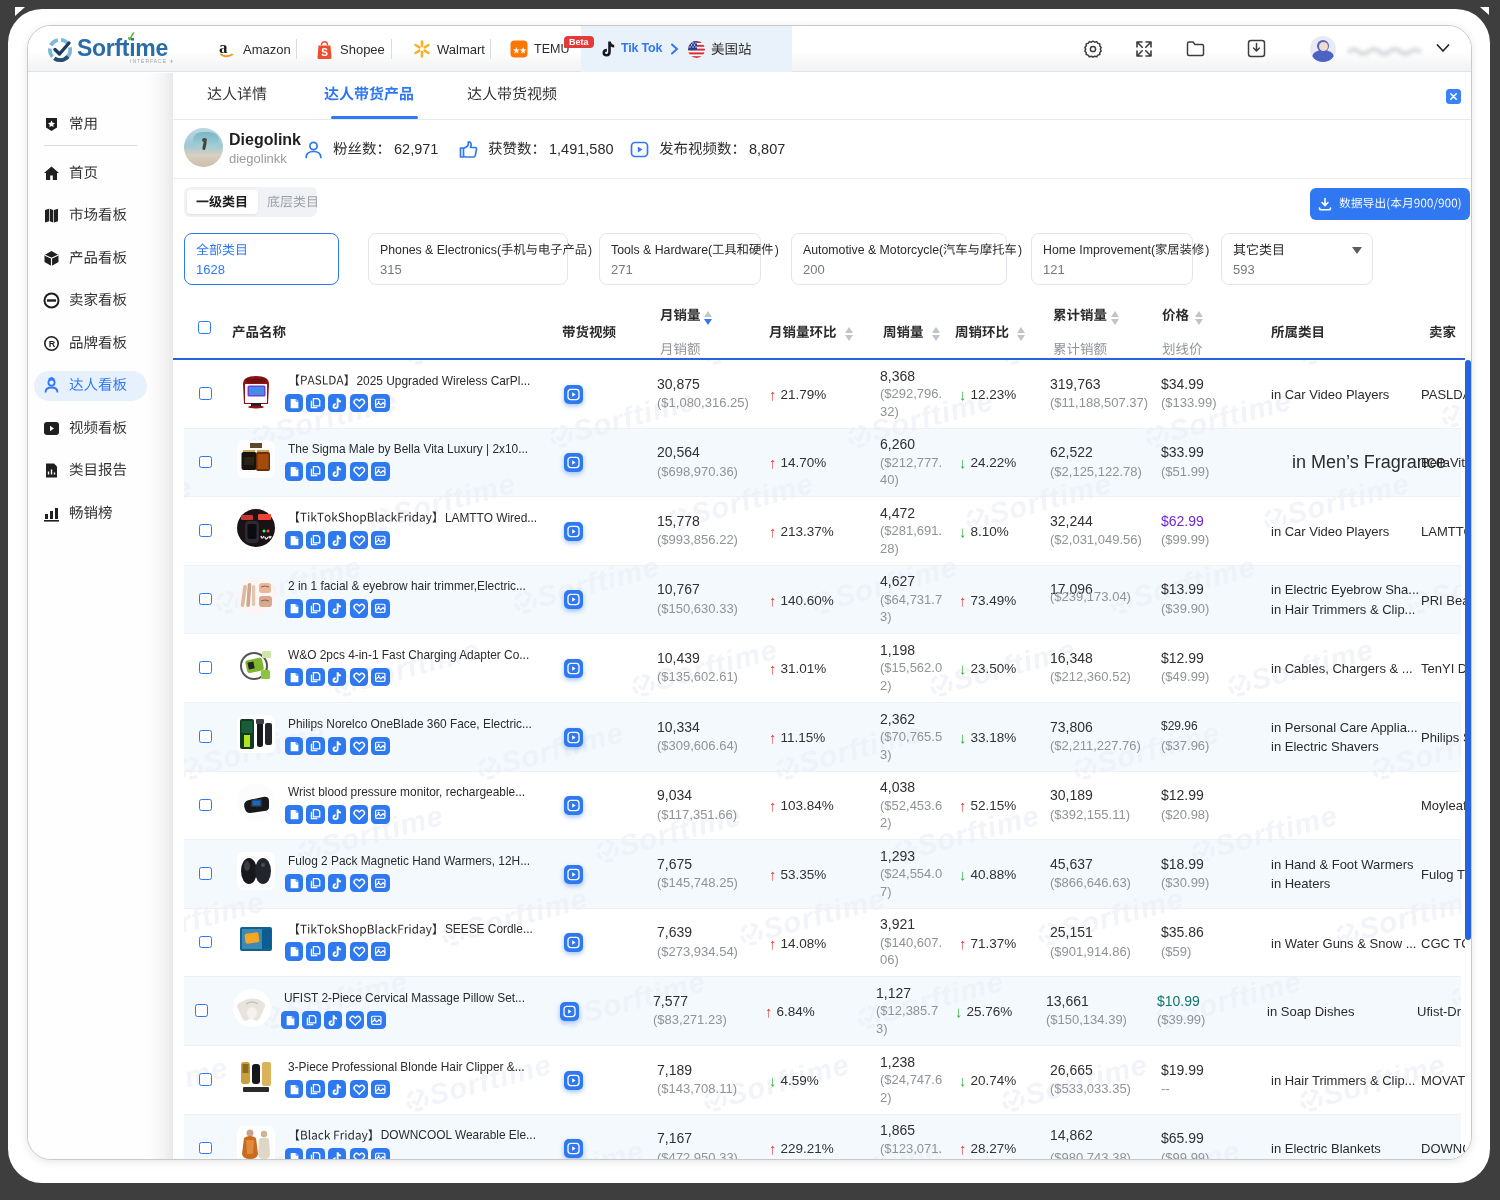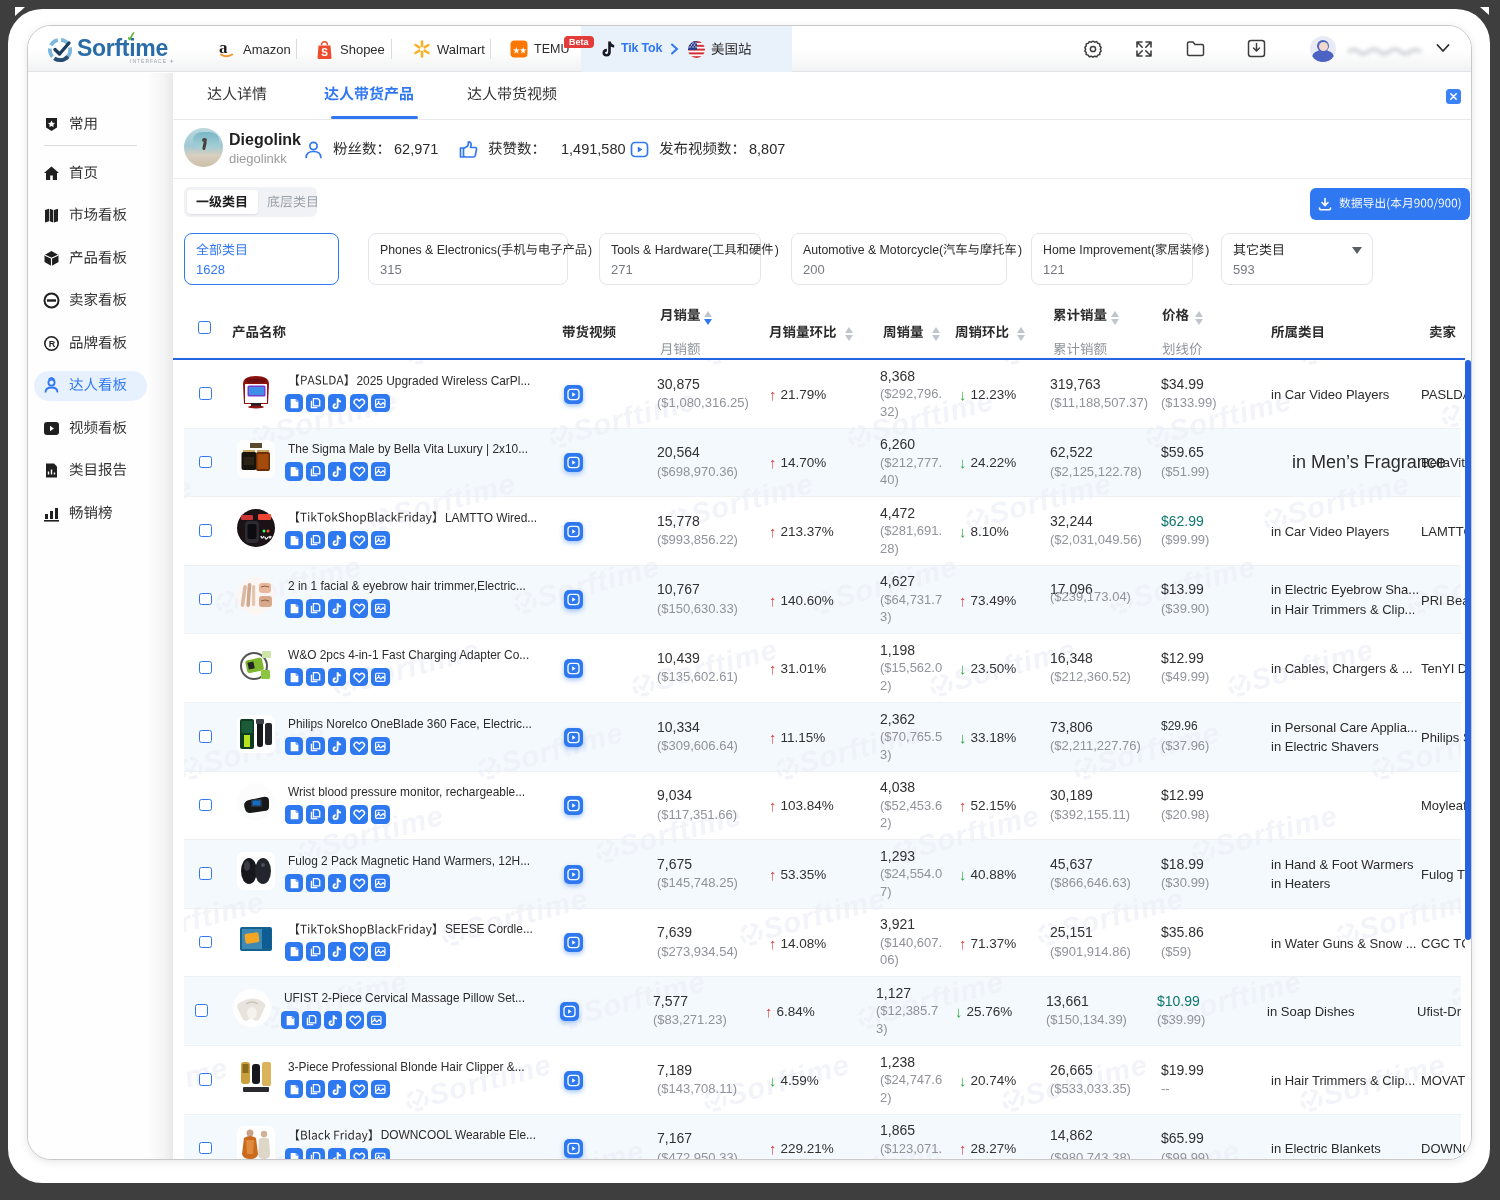--- a/index.html
+++ b/index.html
@@ -307,21 +307,21 @@
         </div>
 <div class="abs flex" style="left:285px;top:48px;height:56px">
           <svg width="21" height="21" viewBox="0 0 21 21" fill="none" stroke="#3077f2" stroke-width="1.7" stroke-linejoin="round">
             <path d="M2.5 9 h3 v9 h-3 z M5.5 17 V9.5 l3.5 -2 q1.3 -0.8 1.3 -2.5 l0 -2 q2.6 -0.4 2.8 2.2 q0.1 1.6 -0.6 3.3 h4.6 q1.7 0.1 1.4 1.8 l-1.2 6 q-0.3 1.7 -2 1.7 h-7.3 q-1.5 0 -2.5 -1z"></path>
           </svg>
 <div style="margin-left:9px">
             <svg width="59.0" height="16.7" viewBox="0 0 59.0 16.7" style="display:block;overflow:visible">
               <path transform="translate(0,12.8) scale(0.014500,0.014500)" fill="#2b2b2b" d="M709 -554C761 -518 819 -465 846 -427L900 -468C872 -506 812 -557 760 -590ZM608 -596V-448L607 -413H373V-343H601C584 -220 527 -78 345 34C364 47 388 66 401 82C551 -11 621 -125 653 -238C704 -94 784 17 904 78C914 59 937 32 954 18C815 -43 729 -176 685 -343H942V-413H678V-448V-596ZM633 -840V-760H373V-840H299V-760H62V-692H299V-610H373V-692H633V-615H707V-692H942V-760H707V-840ZM325 -590C304 -566 278 -541 248 -517C221 -548 186 -578 143 -606L94 -566C136 -538 168 -509 193 -478C146 -447 93 -418 41 -396C55 -383 76 -361 86 -346C135 -368 184 -395 230 -425C246 -396 257 -365 264 -334C215 -265 119 -190 39 -156C55 -142 74 -117 84 -99C148 -134 221 -192 275 -251L276 -211C276 -109 268 -38 244 -9C236 1 227 6 213 7C191 10 153 10 108 7C121 26 130 53 131 74C172 76 209 76 242 70C264 67 282 57 295 42C335 -5 346 -93 346 -207C346 -296 337 -384 287 -465C325 -494 359 -525 386 -556Z M1521 -65C1638 -27 1791 37 1868 82L1909 17C1828 -28 1674 -88 1559 -122ZM1192 -401V-84H1266V-336H1736V-88H1814V-401ZM1460 -281V-209C1460 -119 1400 -36 1096 16C1111 30 1133 62 1140 80C1455 23 1534 -85 1534 -206V-281ZM1300 -426C1315 -436 1340 -444 1497 -484C1496 -497 1496 -520 1498 -536L1376 -507V-598H1483V-652H1327V-719H1458V-772H1327V-841H1258V-772H1188L1205 -824L1143 -833C1131 -789 1109 -734 1074 -692C1091 -686 1115 -673 1130 -661C1144 -679 1156 -699 1166 -719H1258V-652H1057V-598H1176C1164 -524 1131 -479 1039 -450C1052 -441 1070 -418 1077 -403C1187 -441 1226 -501 1241 -598H1313V-540C1313 -498 1289 -482 1275 -475C1284 -464 1296 -441 1300 -426ZM1508 -652V-598H1619C1609 -530 1579 -492 1496 -467C1509 -457 1527 -434 1533 -419C1634 -453 1669 -509 1682 -598H1739V-509C1739 -451 1754 -436 1815 -436C1827 -436 1880 -436 1892 -436C1936 -436 1953 -454 1959 -525C1942 -529 1917 -537 1905 -546C1903 -496 1900 -490 1882 -490C1871 -490 1832 -490 1824 -490C1805 -490 1802 -492 1802 -509V-598H1941V-652H1762V-716H1905V-770H1762V-840H1691V-770H1621C1628 -788 1634 -806 1640 -824L1579 -833C1565 -787 1541 -733 1503 -689C1520 -684 1543 -670 1557 -659C1572 -677 1584 -696 1595 -716H1691V-652Z M2443 -821C2425 -782 2393 -723 2368 -688L2417 -664C2443 -697 2477 -747 2506 -793ZM2088 -793C2114 -751 2141 -696 2150 -661L2207 -686C2198 -722 2171 -776 2143 -815ZM2410 -260C2387 -208 2355 -164 2317 -126C2279 -145 2240 -164 2203 -180C2217 -204 2233 -231 2247 -260ZM2110 -153C2159 -134 2214 -109 2264 -83C2200 -37 2123 -5 2041 14C2054 28 2070 54 2077 72C2169 47 2254 8 2326 -50C2359 -30 2389 -11 2412 6L2460 -43C2437 -59 2408 -77 2375 -95C2428 -152 2470 -222 2495 -309L2454 -326L2442 -323H2278L2300 -375L2233 -387C2226 -367 2216 -345 2206 -323H2070V-260H2175C2154 -220 2131 -183 2110 -153ZM2257 -841V-654H2050V-592H2234C2186 -527 2109 -465 2039 -435C2054 -421 2071 -395 2080 -378C2141 -411 2207 -467 2257 -526V-404H2327V-540C2375 -505 2436 -458 2461 -435L2503 -489C2479 -506 2391 -562 2342 -592H2531V-654H2327V-841ZM2629 -832C2604 -656 2559 -488 2481 -383C2497 -373 2526 -349 2538 -337C2564 -374 2586 -418 2606 -467C2628 -369 2657 -278 2694 -199C2638 -104 2560 -31 2451 22C2465 37 2486 67 2493 83C2595 28 2672 -41 2731 -129C2781 -44 2843 24 2921 71C2933 52 2955 26 2972 12C2888 -33 2822 -106 2771 -198C2824 -301 2858 -426 2880 -576H2948V-646H2663C2677 -702 2689 -761 2698 -821ZM2809 -576C2793 -461 2769 -361 2733 -276C2695 -366 2667 -468 2648 -576Z M3250 -486C3290 -486 3326 -515 3326 -560C3326 -606 3290 -636 3250 -636C3210 -636 3174 -606 3174 -560C3174 -515 3210 -486 3250 -486ZM3250 4C3290 4 3326 -26 3326 -71C3326 -117 3290 -146 3250 -146C3210 -146 3174 -117 3174 -71C3174 -26 3210 4 3250 4Z"></path>
             </svg>
           </div>
-<span style="font-size:14.5px;color:#2b2b2b;margin-left:14px">1,491,580</span>
+<span style="font-size:14.5px;color:#2b2b2b;margin-left:2px">1,491,580</span>
         </div>
 <div class="abs flex" style="left:456px;top:48px;height:56px">
           <svg width="21" height="21" viewBox="0 0 21 21" fill="none" stroke="#3077f2" stroke-width="1.7" stroke-linejoin="round">
             <rect x="2.5" y="3.5" width="16" height="14" rx="3.5"></rect>
             <path d="M8.8 7.5 l4.6 3 -4.6 3 z" fill="#3077f2" stroke="none"></path>
           </svg>
 <div style="margin-left:9px">
             <svg width="88.0" height="16.7" viewBox="0 0 88.0 16.7" style="display:block;overflow:visible">
               <path transform="translate(0,12.8) scale(0.014500,0.014500)" fill="#2b2b2b" d="M673 -790C716 -744 773 -680 801 -642L860 -683C832 -719 774 -781 731 -826ZM144 -523C154 -534 188 -540 251 -540H391C325 -332 214 -168 30 -57C49 -44 76 -15 86 1C216 -79 311 -181 381 -305C421 -230 471 -165 531 -110C445 -49 344 -7 240 18C254 34 272 62 280 82C392 51 498 5 589 -61C680 6 789 54 917 83C928 62 948 32 964 16C842 -7 736 -50 648 -108C735 -185 803 -285 844 -413L793 -437L779 -433H441C454 -467 467 -503 477 -540H930L931 -612H497C513 -681 526 -753 537 -830L453 -844C443 -762 429 -685 411 -612H229C257 -665 285 -732 303 -797L223 -812C206 -735 167 -654 156 -634C144 -612 133 -597 119 -594C128 -576 140 -539 144 -523ZM588 -154C520 -212 466 -281 427 -361H742C706 -279 652 -211 588 -154Z M1399 -841C1385 -790 1367 -738 1346 -687H1061V-614H1313C1246 -481 1153 -358 1031 -275C1045 -259 1065 -230 1076 -211C1130 -249 1179 -294 1222 -343V-13H1297V-360H1509V81H1585V-360H1811V-109C1811 -95 1806 -91 1789 -90C1773 -90 1715 -89 1651 -91C1661 -72 1673 -44 1676 -23C1762 -23 1815 -23 1846 -35C1877 -47 1886 -68 1886 -108V-431H1811H1585V-566H1509V-431H1291C1331 -489 1366 -550 1396 -614H1941V-687H1428C1446 -732 1462 -778 1476 -823Z M2450 -791V-259H2523V-725H2832V-259H2907V-791ZM2154 -804C2190 -765 2229 -710 2247 -673L2308 -713C2290 -748 2250 -800 2211 -838ZM2637 -649V-454C2637 -297 2607 -106 2354 25C2369 37 2393 65 2402 81C2552 2 2631 -105 2671 -214V-20C2671 47 2698 65 2766 65H2857C2944 65 2955 24 2965 -133C2946 -138 2921 -148 2902 -163C2898 -19 2893 8 2858 8H2777C2749 8 2741 0 2741 -28V-276H2690C2705 -337 2709 -397 2709 -452V-649ZM2063 -668V-599H2305C2247 -472 2142 -347 2039 -277C2050 -263 2068 -225 2074 -204C2113 -233 2152 -269 2190 -310V79H2261V-352C2296 -307 2339 -250 2359 -219L2407 -279C2388 -301 2318 -381 2280 -422C2328 -490 2369 -566 2397 -644L2357 -671L2343 -668Z M3701 -501C3699 -151 3688 -35 3446 30C3459 43 3477 67 3483 83C3743 9 3762 -129 3764 -501ZM3728 -84C3795 -34 3881 38 3923 82L3968 34C3925 -9 3837 -78 3770 -126ZM3428 -386C3376 -178 3261 -42 3049 25C3064 40 3081 65 3088 83C3315 3 3438 -144 3493 -371ZM3133 -397C3113 -323 3080 -248 3037 -197C3054 -189 3081 -172 3093 -162C3135 -217 3174 -301 3196 -383ZM3544 -609V-137H3608V-550H3854V-139H3922V-609H3742L3782 -714H3950V-781H3518V-714H3709C3699 -680 3686 -640 3672 -609ZM3114 -753V-529H3039V-461H3248V-158H3316V-461H3502V-529H3334V-652H3479V-716H3334V-841H3266V-529H3176V-753Z M4443 -821C4425 -782 4393 -723 4368 -688L4417 -664C4443 -697 4477 -747 4506 -793ZM4088 -793C4114 -751 4141 -696 4150 -661L4207 -686C4198 -722 4171 -776 4143 -815ZM4410 -260C4387 -208 4355 -164 4317 -126C4279 -145 4240 -164 4203 -180C4217 -204 4233 -231 4247 -260ZM4110 -153C4159 -134 4214 -109 4264 -83C4200 -37 4123 -5 4041 14C4054 28 4070 54 4077 72C4169 47 4254 8 4326 -50C4359 -30 4389 -11 4412 6L4460 -43C4437 -59 4408 -77 4375 -95C4428 -152 4470 -222 4495 -309L4454 -326L4442 -323H4278L4300 -375L4233 -387C4226 -367 4216 -345 4206 -323H4070V-260H4175C4154 -220 4131 -183 4110 -153ZM4257 -841V-654H4050V-592H4234C4186 -527 4109 -465 4039 -435C4054 -421 4071 -395 4080 -378C4141 -411 4207 -467 4257 -526V-404H4327V-540C4375 -505 4436 -458 4461 -435L4503 -489C4479 -506 4391 -562 4342 -592H4531V-654H4327V-841ZM4629 -832C4604 -656 4559 -488 4481 -383C4497 -373 4526 -349 4538 -337C4564 -374 4586 -418 4606 -467C4628 -369 4657 -278 4694 -199C4638 -104 4560 -31 4451 22C4465 37 4486 67 4493 83C4595 28 4672 -41 4731 -129C4781 -44 4843 24 4921 71C4933 52 4955 26 4972 12C4888 -33 4822 -106 4771 -198C4824 -301 4858 -426 4880 -576H4948V-646H4663C4677 -702 4689 -761 4698 -821ZM4809 -576C4793 -461 4769 -361 4733 -276C4695 -366 4667 -468 4648 -576Z M5250 -486C5290 -486 5326 -515 5326 -560C5326 -606 5290 -636 5250 -636C5210 -636 5174 -606 5174 -560C5174 -515 5210 -486 5250 -486ZM5250 4C5290 4 5326 -26 5326 -71C5326 -117 5290 -146 5250 -146C5210 -146 5174 -117 5174 -71C5174 -26 5210 4 5250 4Z"></path>
             </svg>
@@ -990,21 +990,21 @@
           <div class="abs" style="left:696px;top:7.5px;line-height:17.5px">
             <div style="font-size:14px;color:#303133">6,260</div>
             <div style="font-size:13px;color:#909399">($212,777.<br>40)</div>
           </div>
           <div class="abs flex" style="left:775px;top:0;height:68.6px">
             <span style="color:#2fae3c;font-size:15px;margin-right:4px">↓</span>
             <span style="font-size:13.5px;color:#303133">24.22%</span>
           </div>
           <div class="abs" style="left:866px;top:15.5px;font-size:14px;color:#303133">62,522</div>
           <div class="abs" style="left:866px;top:35px;font-size:13px;color:#909399">($2,125,122.78)</div>
-          <div class="abs" style="left:977px;top:15.5px;font-size:14px;color:#303133">$59.65</div>
+          <div class="abs" style="left:977px;top:15.5px;font-size:14px;color:#303133">$33.99</div>
           <div class="abs" style="left:977px;top:35px;font-size:13px;color:#909399">($51.99)</div>
           <div class="abs flex" style="left:1108px;top:0;height:68.6px;font-size:18px;color:#2b2b2b">in Men’s Fragrance</div>
           <div class="abs flex" style="left:1237px;top:0;height:68.6px;width:44px;overflow:hidden">
             <span style="font-size:13px;color:#2b2b2b;white-space:nowrap">BellaVita</span>
           </div>
         </div>
         <div class="abs" style="left:11px;top:424.2px;width:1277px;height:68.6px">
           <div class="abs" style="left:15px;top:27px;width:12.5px;height:12.5px;border:1.5px solid #3077f2;border-radius:2.5px;background:#fff"></div>
           <div class="abs" style="left:53px;top:11.5px;width:38px;height:38px;border-radius:7px;overflow:hidden">
             <svg width="38" height="38" viewBox="0 0 38 38">
@@ -1072,21 +1072,21 @@
           <div class="abs" style="left:696px;top:7.5px;line-height:17.5px">
             <div style="font-size:14px;color:#303133">4,472</div>
             <div style="font-size:13px;color:#909399">($281,691.<br>28)</div>
           </div>
           <div class="abs flex" style="left:775px;top:0;height:68.6px">
             <span style="color:#2fae3c;font-size:15px;margin-right:4px">↓</span>
             <span style="font-size:13.5px;color:#303133">8.10%</span>
           </div>
           <div class="abs" style="left:866px;top:15.5px;font-size:14px;color:#303133">32,244</div>
           <div class="abs" style="left:866px;top:35px;font-size:13px;color:#909399">($2,031,049.56)</div>
-          <div class="abs" style="left:977px;top:15.5px;font-size:14px;color:#0f766e">$62.99</div>
+          <div class="abs" style="left:977px;top:15.5px;font-size:14px;color:#6d28d9">$62.99</div>
           <div class="abs" style="left:977px;top:35px;font-size:13px;color:#909399">($99.99)</div>
           <div class="abs flex" style="left:1087px;top:0;height:68.6px;font-size:13px;color:#2b2b2b">in Car Video Players</div>
           <div class="abs flex" style="left:1237px;top:0;height:68.6px;width:44px;overflow:hidden">
             <span style="font-size:13px;color:#2b2b2b;white-space:nowrap">LAMTTO</span>
           </div>
         </div>
         <div class="abs" style="left:11px;top:492.8px;width:1277px;height:68.6px">
           <div class="abs" style="left:15px;top:27px;width:12.5px;height:12.5px;border:1.5px solid #3077f2;border-radius:2.5px;background:#fff"></div>
           <div class="abs" style="left:53px;top:11.5px;width:38px;height:38px;border-radius:7px;overflow:hidden">
             <svg width="38" height="38" viewBox="0 0 38 38">

